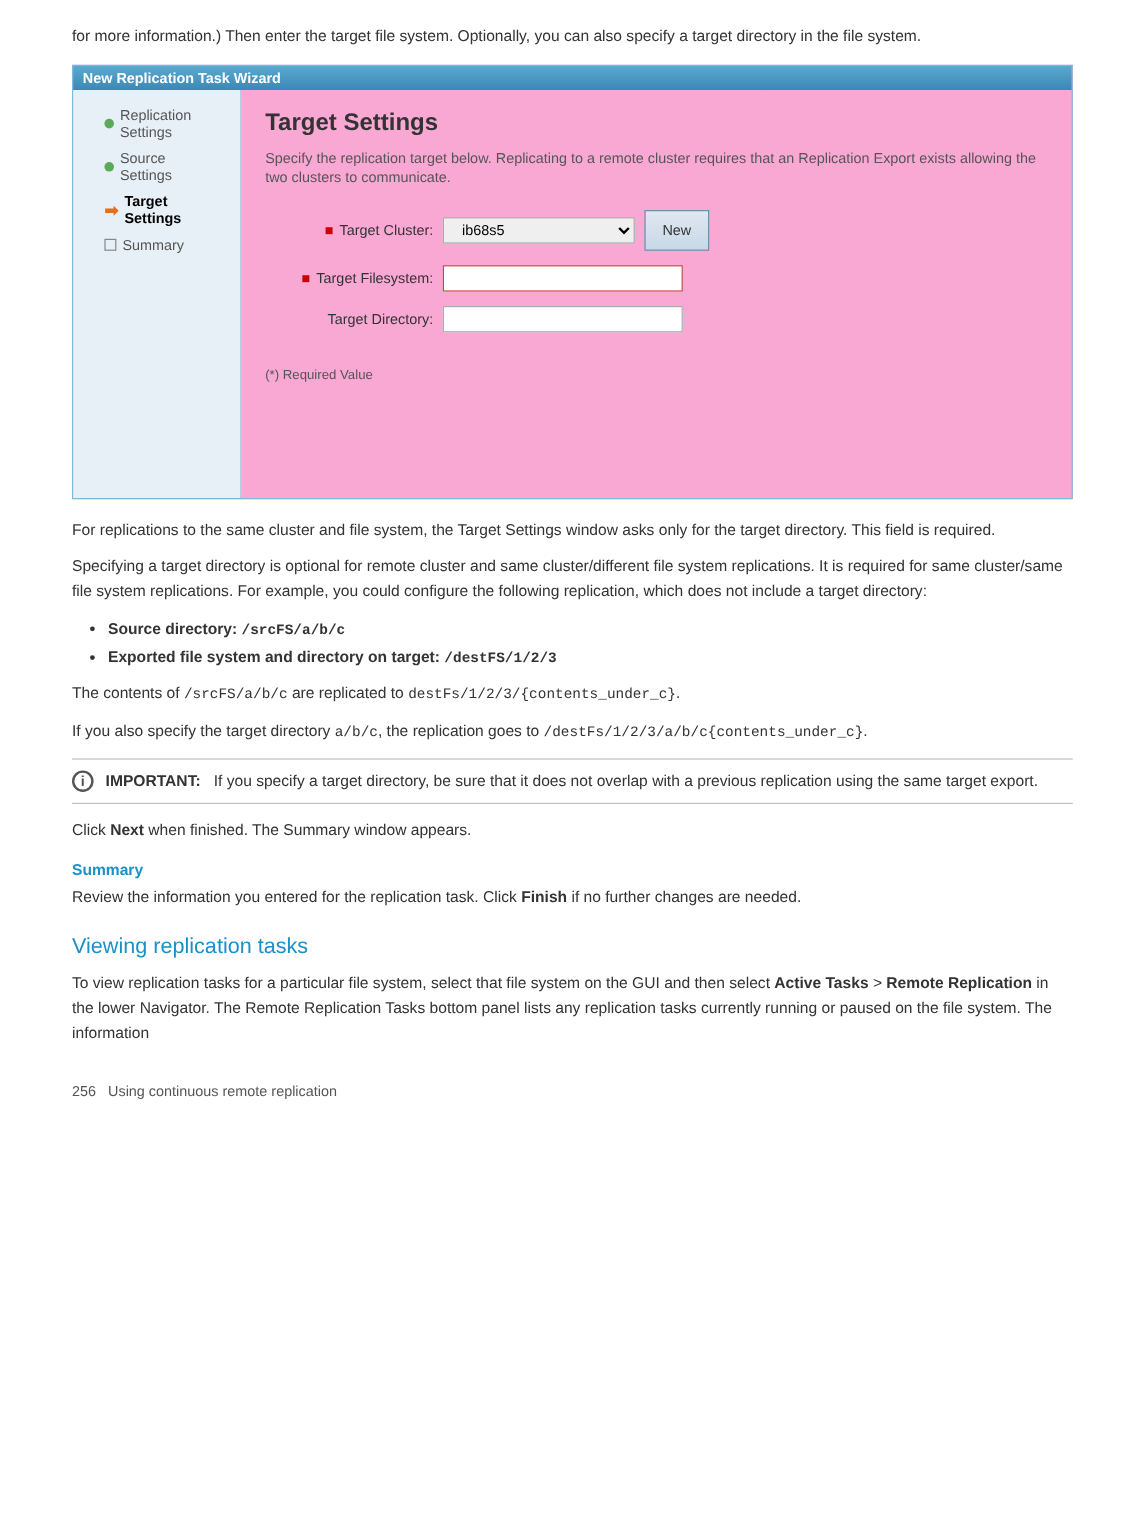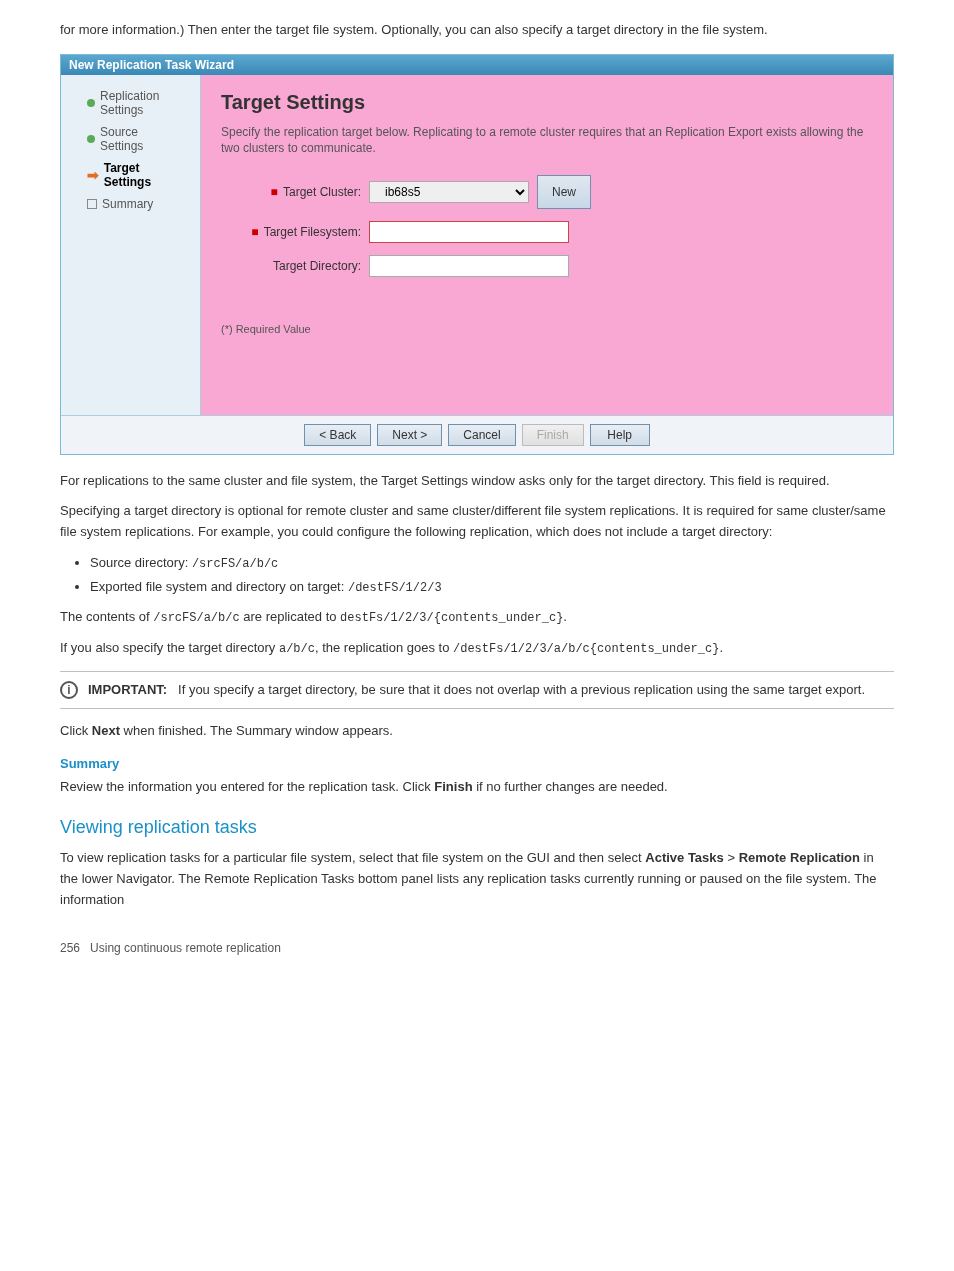--- a/index.html
+++ b/index.html
@@ -125,21 +125,21 @@
       border: 1px solid #7090b0;
       color: #333;
       font-size: 12px;
       padding: 2px 14px;
       height: 34px;
       cursor: pointer;
     }
     .required-note {
       font-size: 11px;
       color: #555;
-      margin-top: 46px;
+      margin-top: 30px;
     }
     .wizard-footer {
       border-top: 1px solid #b0cce0;
       padding: 8px 14px;
       display: flex;
       gap: 6px;
       justify-content: center;
       background: #f0f4f8;
     }
     .btn-wizard {
@@ -175,20 +175,21 @@
       margin: 14px 0 6px 0;
     }
     .bullet-list {
       margin-left: 30px;
       margin-bottom: 10px;
     }
     .bullet-list li {
       margin-bottom: 4px;
       font-size: 13px;
       line-height: 1.5;
+      font-weight: bold;
     }
     code {
       font-family: "Courier New", monospace;
       font-size: 12px;
     }
     .important-box {
       border-top: 1px solid #c0c0c0;
       border-bottom: 1px solid #c0c0c0;
       padding: 8px 0;
       margin: 12px 0;
@@ -286,27 +287,20 @@
           <div class="form-label">
             <span>Target Directory:</span>
           </div>
           <input type="text" class="form-input no-required" value="" style="">
         </div>
 
         <div class="required-note">(*) Required Value</div>
       </div>
     </div>
 
-    <div class="wizard-footer">
-      <button class="btn-wizard">&lt; Back</button>
-      <button class="btn-wizard">Next &gt;</button>
-      <button class="btn-wizard">Cancel</button>
-      <button class="btn-wizard disabled" disabled="">Finish</button>
-      <button class="btn-wizard">Help</button>
-    </div>
   </div>
 
   <p class="body-para">For replications to the same cluster and file system, the Target Settings window asks only for the target directory. This field is required.</p>
 
 
   <p class="body-para">Specifying a target directory is optional for remote cluster and same cluster/different file system replications. It is required for same cluster/same file system replications. For example, you could configure the following replication, which does not include a target directory:</p>
 
   <ul class="bullet-list">
     <li>
       <span>Source directory: </span><code>/srcFS/a/b/c</code>

